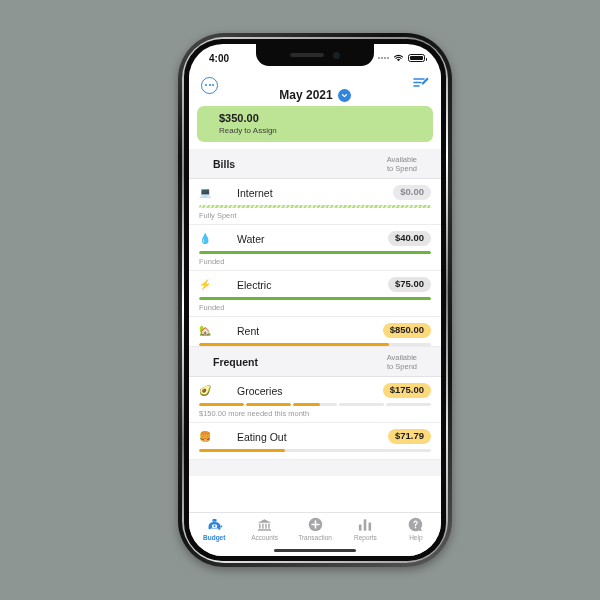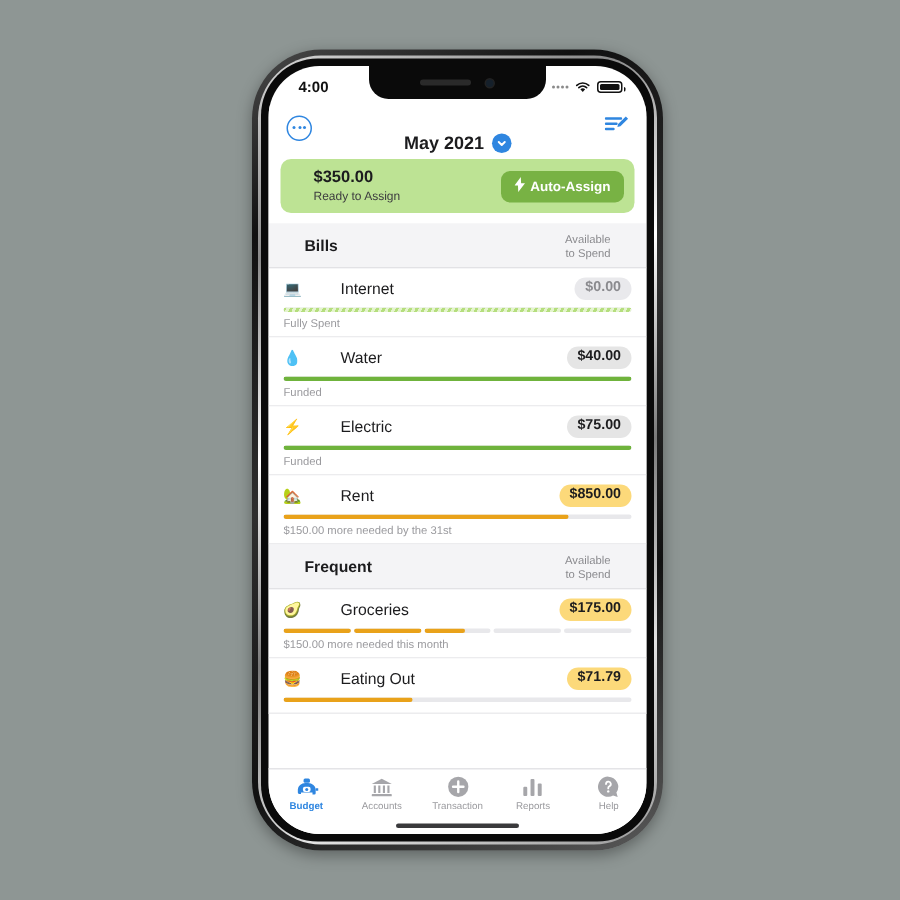--- a/index.html
+++ b/index.html
@@ -14,21 +14,21 @@
   
   .stage {
     position: relative;
     width: 600px; height: 600px;
     background: #8e9694;
   }
 
   
   .phone-outer {
     position: absolute;
-    left: 168px; top: 33px;
+    left: 178px; top: 33px;
     width: 274px; height: 534px;
     border-radius: 46px;
     background: linear-gradient(150deg,#4a4a4a 0%,#111 18%,#2e2e2e 45%,#111 72%,#5a5a5a 100%);
     box-shadow: 0 3px 10px rgba(0,0,0,.35);
   }
   .phone-rim {
     position: absolute;
     left: 4px; top: 4px; right: 4px; bottom: 4px;
     border-radius: 42px;
     background: linear-gradient(150deg,#d8d8d8 0%,#8a8a8a 20%,#ffffff 40%,#7a7a7a 60%,#e4e4e4 80%,#9a9a9a 100%);
@@ -270,28 +270,20 @@
         </div>
 
         <div class="content">
 
           <div class="rta-wrap">
             <div class="rta">
               <div>
                 <div class="rta-amount">$350.00</div>
                 <div class="rta-sub">Ready to Assign</div>
               </div>
-              <button class="rta-btn">
-                <span>
-                  <svg width="7" height="10" viewBox="0 0 7 10">
-                      <path d="M4.2 0 0 5.6h2.3L2.5 10 7 4.2H4.4L4.2 0Z" fill="#fff"></path>
-                    </svg>
-                </span>
-                <span>Auto-Assign</span>
-              </button>
             </div>
           </div>
 
           <div id="groups-root">
               <div class="group-head">
                 <span class="group-name">Bills</span>
                 <span class="group-avail"><span>Available</span><br><span>to Spend</span></span>
               </div>
               <div class="cat">
                 <div class="cat-top">
@@ -328,21 +320,20 @@
               </div>
               <div class="cat">
                 <div class="cat-top">
                   <span class="cat-emoji">🏡</span>
                   <span class="cat-name">Rent</span>
                   <span class="pill pill-amber">$850.00</span>
                 </div>
                 <div class="bar">
                   <div class="bar-fill fill-amber" style="width:82%"></div>
                 </div>
-                <div class="cat-note">$150.00 more needed by the 31st</div>
               </div>
               <div class="group-head">
                 <span class="group-name">Frequent</span>
                 <span class="group-avail"><span>Available</span><br><span>to Spend</span></span>
               </div>
               <div class="cat">
                 <div class="cat-top">
                   <span class="cat-emoji">🥑</span>
                   <span class="cat-name">Groceries</span>
                   <span class="pill pill-amber">$175.00</span>

